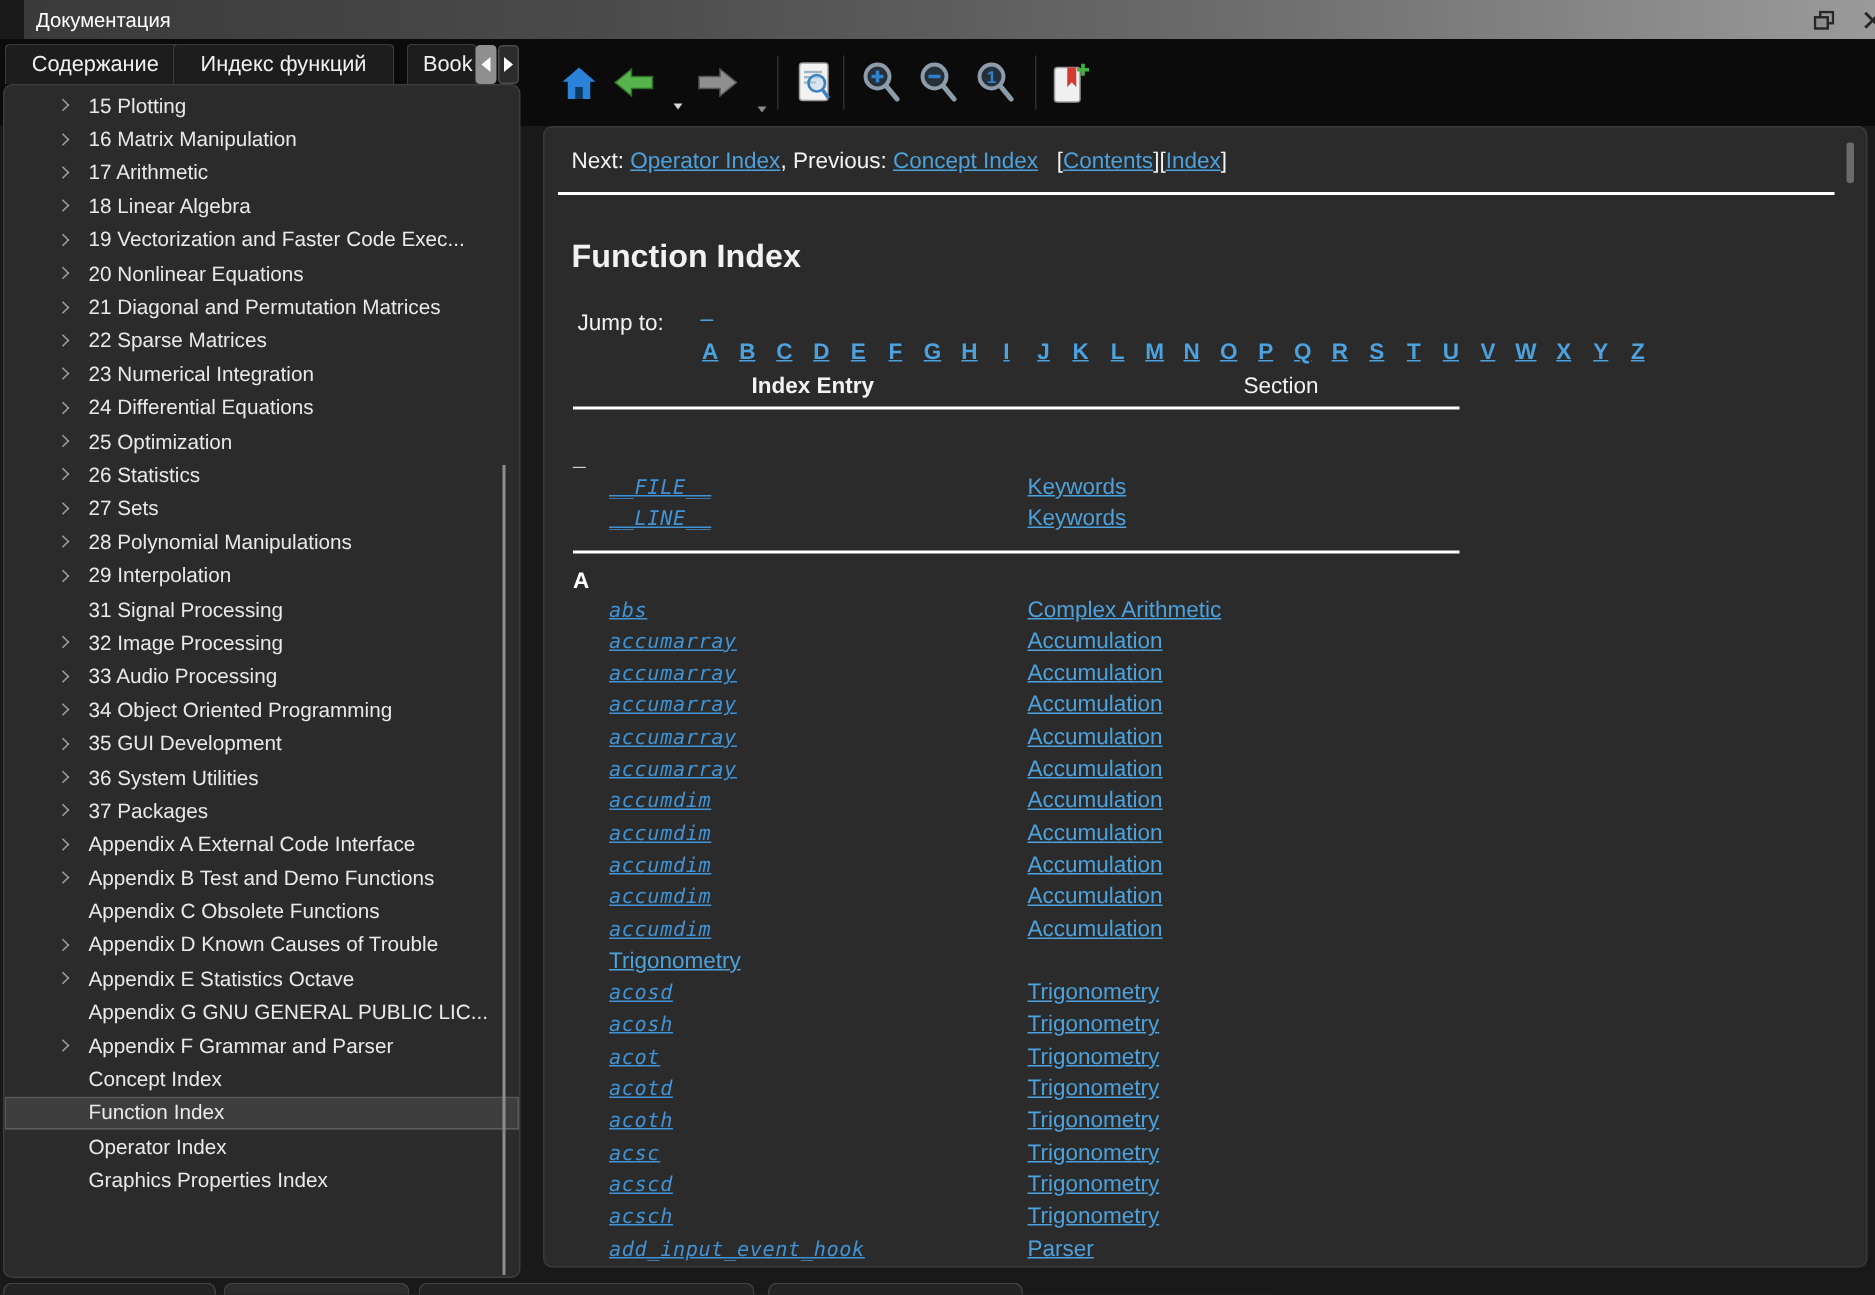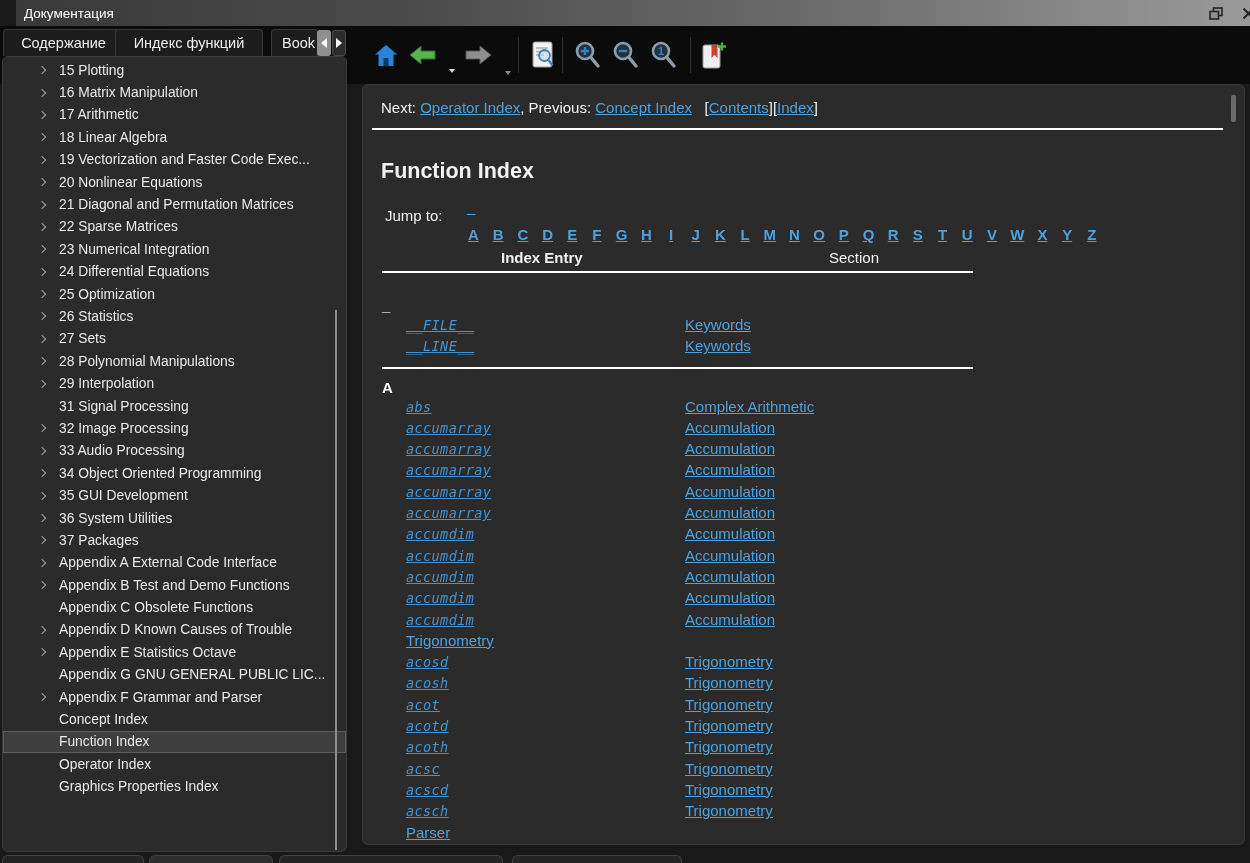--- a/index.html
+++ b/index.html
@@ -487,20 +487,21 @@
       </div>
       <div class="t-row">
         <span class="t-entry"><a>acscd</a></span>
         <span class="t-section"><a>Trigonometry</a></span>
       </div>
       <div class="t-row">
         <span class="t-entry"><a>acsch</a></span>
         <span class="t-section"><a>Trigonometry</a></span>
       </div>
       <div class="t-row">
+        <span class="t-entry"><a>add_input_event_hook</a></span>
         <span class="t-section"><a>Parser</a></span>
       </div>
     </div>
   <div class="content-scrollthumb"></div>
 </div>
 
 <div class="stub" id="stub1" style="left:2px;width:142px"></div>
 <div class="stub" id="stub2" style="left:149px;width:124px"></div>
 <div class="stub" id="stub3" style="left:279px;width:224px"></div>
 <div class="stub" id="stub4" style="left:512px;width:170px"></div>

